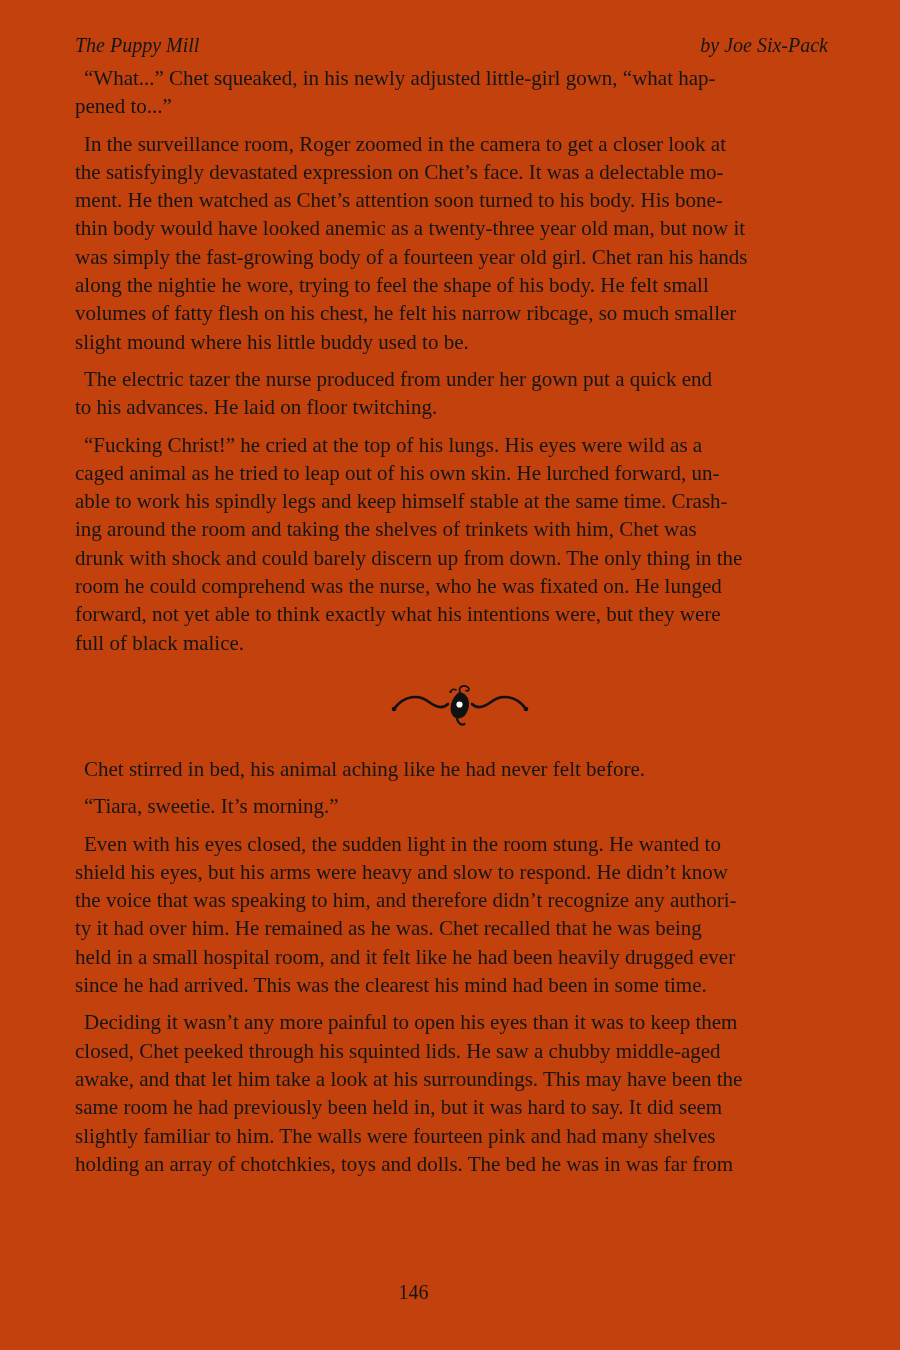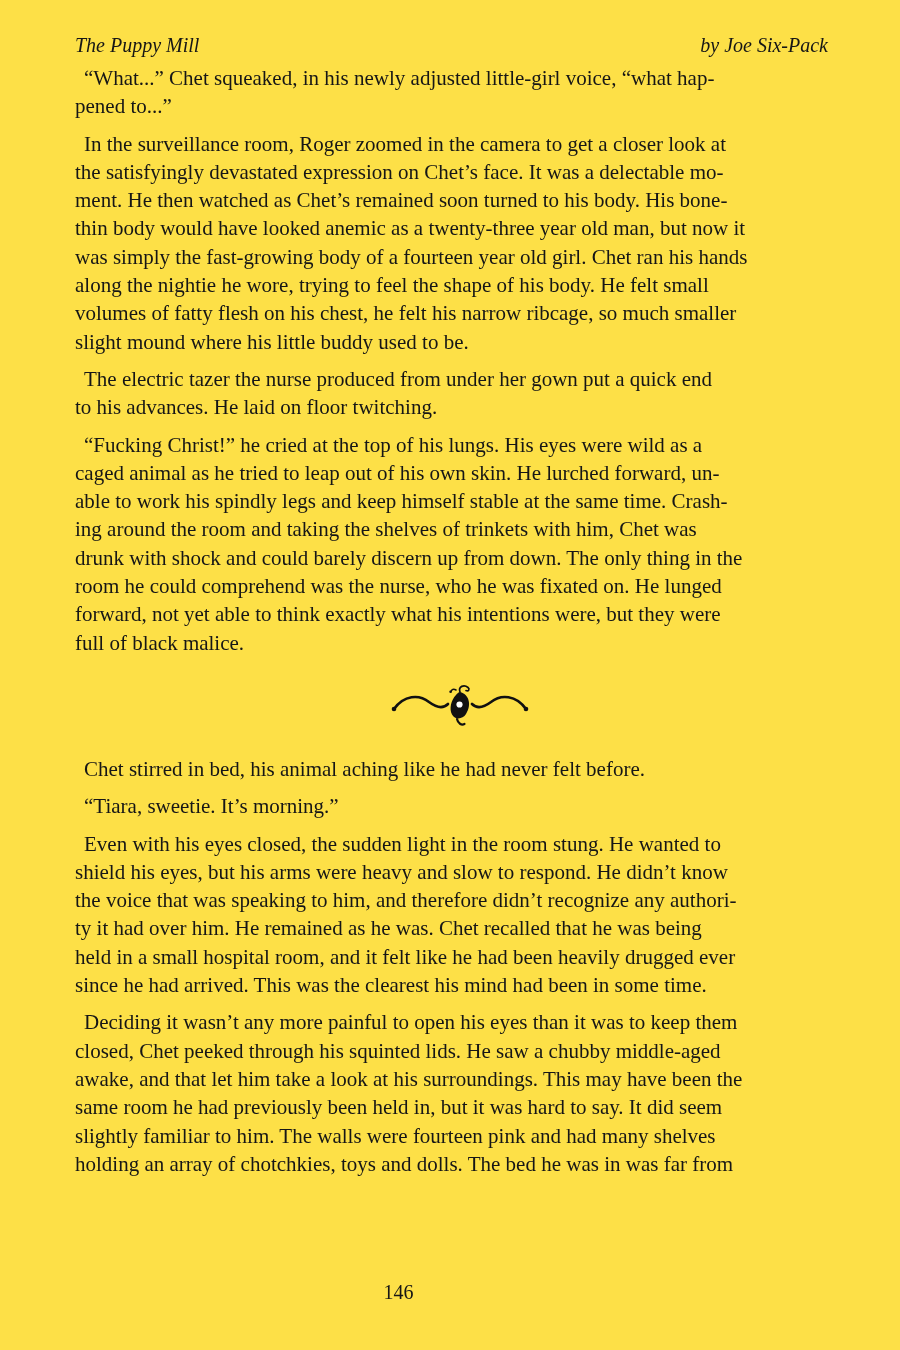--- a/index.html
+++ b/index.html
@@ -12,21 +12,21 @@
     height: 1350px;
     font-family: "Liberation Serif", serif;
     color: #161616;
     position: relative;
     overflow: hidden;
   }
   .page {
     position: absolute;
     left: 0; top: 0;
     width: 900px; height: 1350px;
-    background: #fde047;
+    background: #c2410c;
   }
   .running-header {
     position: absolute;
     left: 75px;
     top: 33px;
     width: 753px;
     display: flex;
     justify-content: space-between;
     font-style: italic;
     font-size: 20px;
@@ -50,48 +50,48 @@
   .line.first {
     padding-left: 9px;
   }
   .ornament-row {
     text-align: center;
     margin: 24px 0 26px 0;
   }
   .ornament-row svg { display: inline-block; vertical-align: middle; }
   .page-footer {
     position: absolute;
-    left: 1px;
+    left: 16px;
     top: 1281px;
     width: 795px;
     text-align: center;
     font-size: 20px;
   }
 </style>
 </head>
 <body>
 
 <div class="page">
 
   <div class="running-header">
     <span>The Puppy Mill</span>
     <span>by Joe Six-Pack</span>
   </div>
 
   <div class="body-text">
 
     <div>
         <p class="para">
-          <span class="line first">“What...” Chet squeaked, in his newly adjusted little-girl voice, “what hap-</span>
+          <span class="line first">“What...” Chet squeaked, in his newly adjusted little-girl gown, “what hap-</span>
           <span class="line">pened to...”</span>
         </p>
         <p class="para">
           <span class="line first">In the surveillance room, Roger zoomed in the camera to get a closer look at</span>
           <span class="line">the satisfyingly devastated expression on Chet’s face. It was a delectable mo-</span>
-          <span class="line">ment. He then watched as Chet’s remained soon turned to his body. His bone-</span>
+          <span class="line">ment. He then watched as Chet’s attention soon turned to his body. His bone-</span>
           <span class="line">thin body would have looked anemic as a twenty-three year old man, but now it</span>
           <span class="line">was simply the fast-growing body of a fourteen year old girl. Chet ran his hands</span>
           <span class="line">along the nightie he wore, trying to feel the shape of his body. He felt small</span>
           <span class="line">volumes of fatty flesh on his chest, he felt his narrow ribcage, so much smaller</span>
           <span class="line">slight mound where his little buddy used to be.</span>
         </p>
         <p class="para">
           <span class="line first">The electric tazer the nurse produced from under her gown put a quick end</span>
           <span class="line">to his advances. He laid on floor twitching.</span>
         </p>

